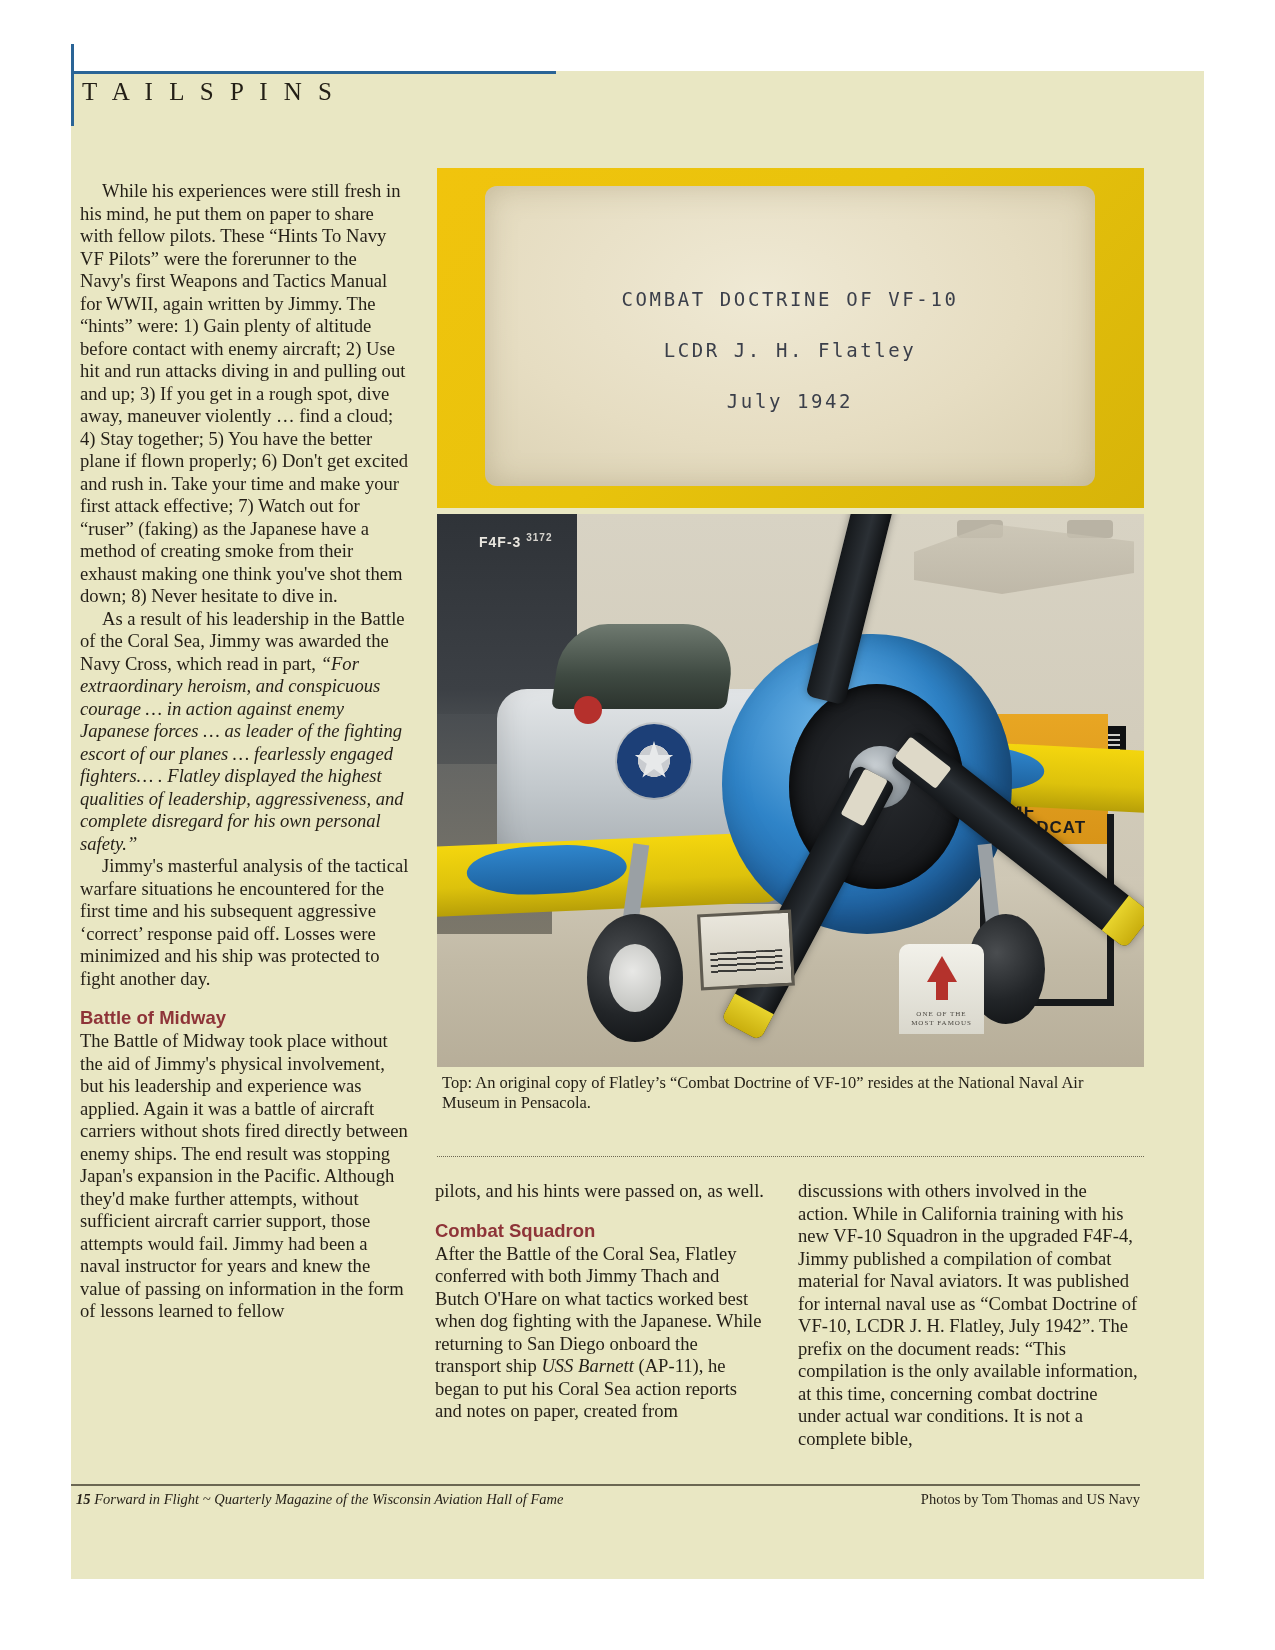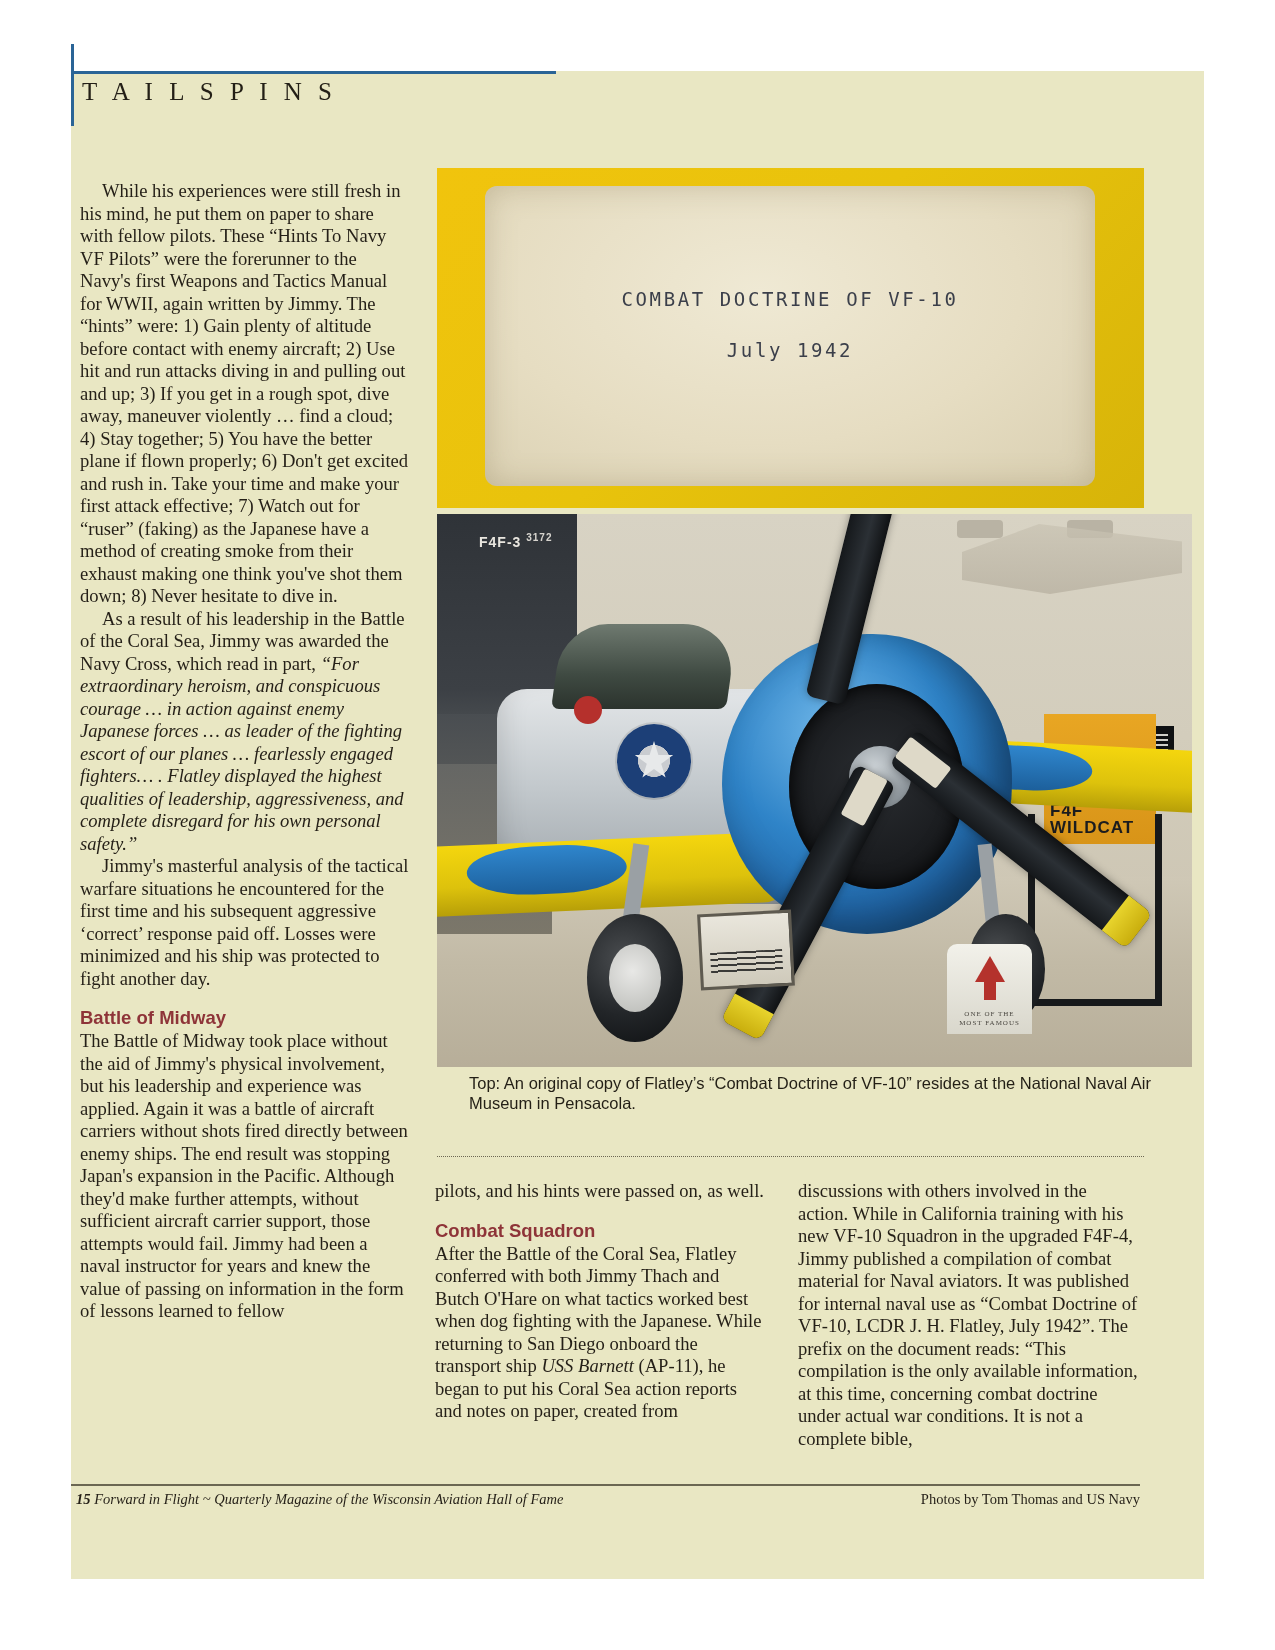--- a/index.html
+++ b/index.html
@@ -137,21 +137,20 @@
 
   
   .plane-photo {
     position: absolute;
     left: 437px;
     top: 514px;
     width: 707px;
     height: 553px;
     overflow: hidden;
     background: #cfc7b4;
-    padding-left: 48px;
   }
   .hangar-floor {
     position: absolute; left:0; right:0; bottom:0; height:190px;
     background: linear-gradient(180deg,#cfc8b6 0%, #c2baa6 45%, #b7ae99 100%);
   }
   .hangar-wall {
     position: absolute; left:0; right:0; top:0; height:370px;
     background: linear-gradient(180deg,#d8d3c4 0%, #d3cdbc 60%, #cec7b5 100%);
   }
   .hangar-dark-left {
@@ -316,25 +315,24 @@
     position:absolute; left:0; right:0; bottom:6px; text-align:center;
     font-family:"Liberation Serif", serif; font-size:7px; letter-spacing:1px; color:#4a4740;
     line-height:9px;
   }
 
   
   .caption {
     position: absolute;
     left: 442px;
     width: 700px;
-    font-family: Liberation Sans, sans-serif;
+    font-family: Liberation Serif, serif;
     font-size: 16.5px;
     line-height: 20px;
     color: #231f16;
-    margin-left: 27px;
   }
   .caption.c1 { top: 1073px; }
   .caption.c2 { top: 1124px; }
   .dotted-rule {
     position: absolute;
     left: 437px;
     top: 1156px;
     width: 707px;
     border-top: 1.5px dotted #6c6752;
     height: 0;
@@ -376,20 +374,21 @@
     <p><span>As a result of his leadership in the Battle of the Coral Sea, Jimmy was awarded the Navy Cross, which read in part, </span><span class="em">“For extraordinary heroism, and conspicuous courage … in action against enemy Japanese forces … as leader of the fighting escort of our planes … fearlessly engaged fighters… . Flatley displayed the highest qualities of leadership, aggressiveness, and complete disregard for his own personal safety.”</span></p>
     <p>Jimmy's masterful analysis of the tactical warfare situations he encountered for the first time and his subsequent aggressive ‘correct’ response paid off. Losses were minimized and his ship was protected to fight another day.</p>
     <div class="subhead">Battle of Midway</div>
     <p class="noindent">The Battle of Midway took place without the aid of Jimmy's physical involvement, but his leadership and experience was applied. Again it was a battle of aircraft carriers without shots fired directly between enemy ships. The end result was stopping Japan's expansion in the Pacific. Although they'd make further attempts, without sufficient aircraft carrier support, those attempts would fail. Jimmy had been a naval instructor for years and knew the value of passing on information in the form of lessons learned to fellow</p>
   </div>
 
   <div class="doc-photo">
     <div class="paper">
       <div class="typed">
         <div>COMBAT DOCTRINE OF VF-10</div>
+        <div>LCDR J. H. Flatley</div>
         <div>July 1942</div>
       </div>
     </div>
   </div>
 
   <div class="plane-photo">
     <div class="hangar-wall"></div>
     <div class="hangar-floor"></div>
     <div class="hangar-dark-left"></div>
     <div class="hangar-dark-left2"></div>

